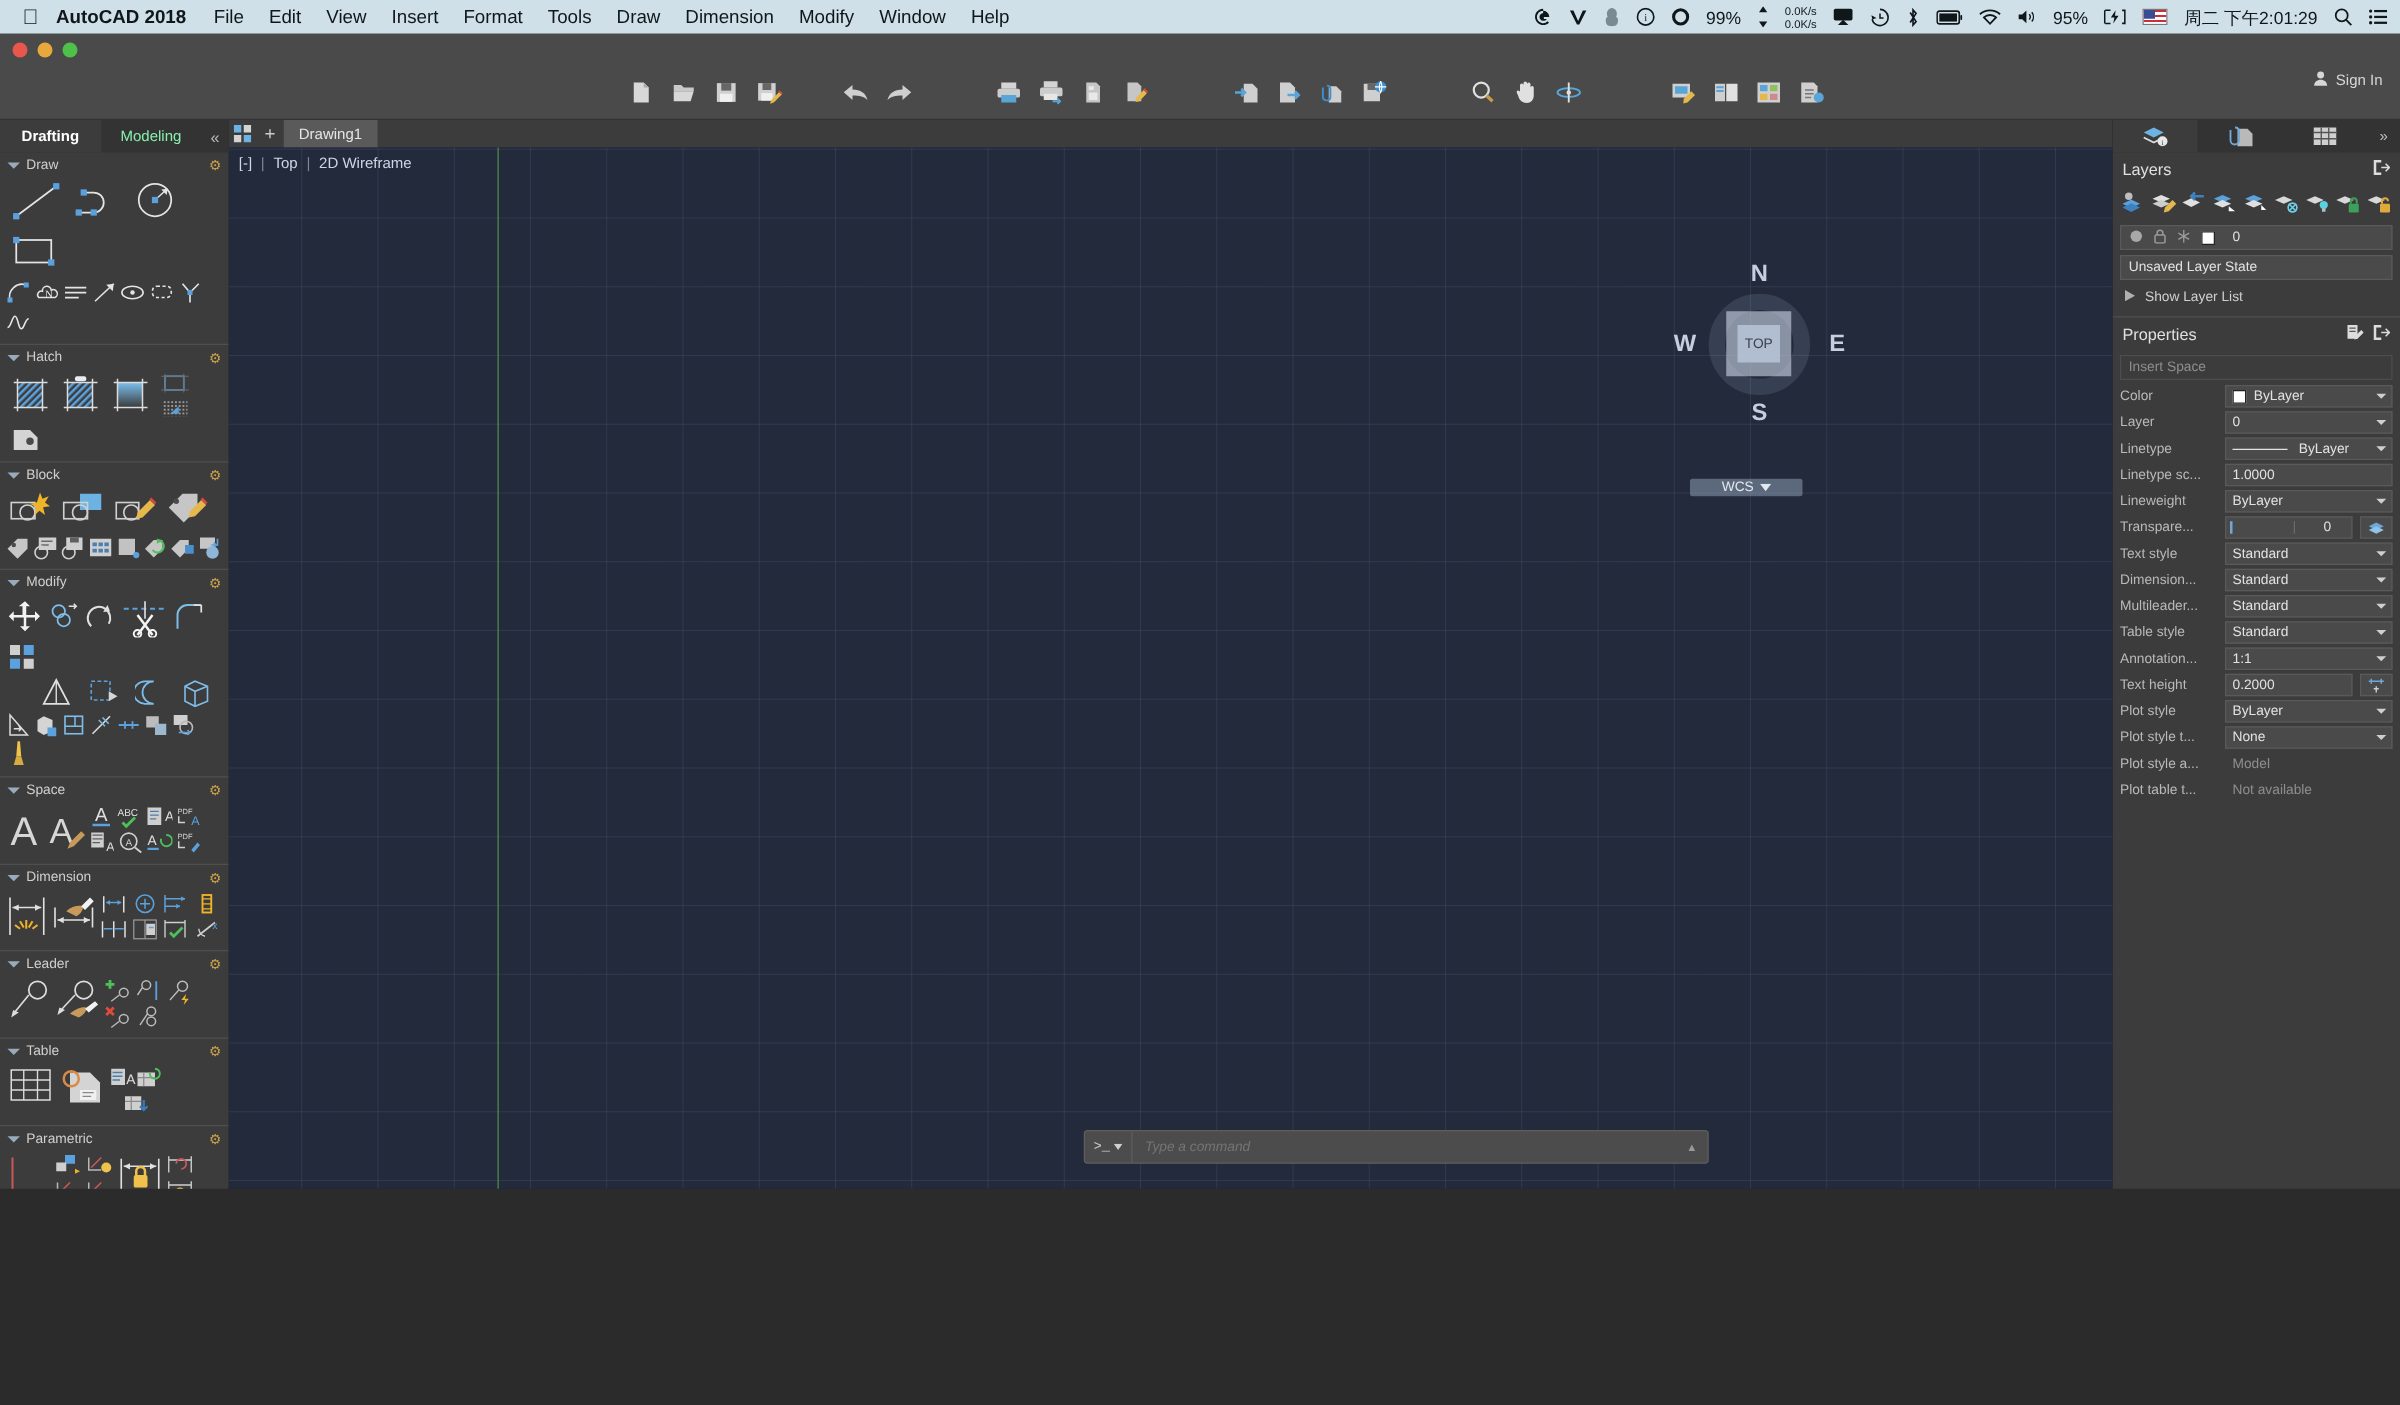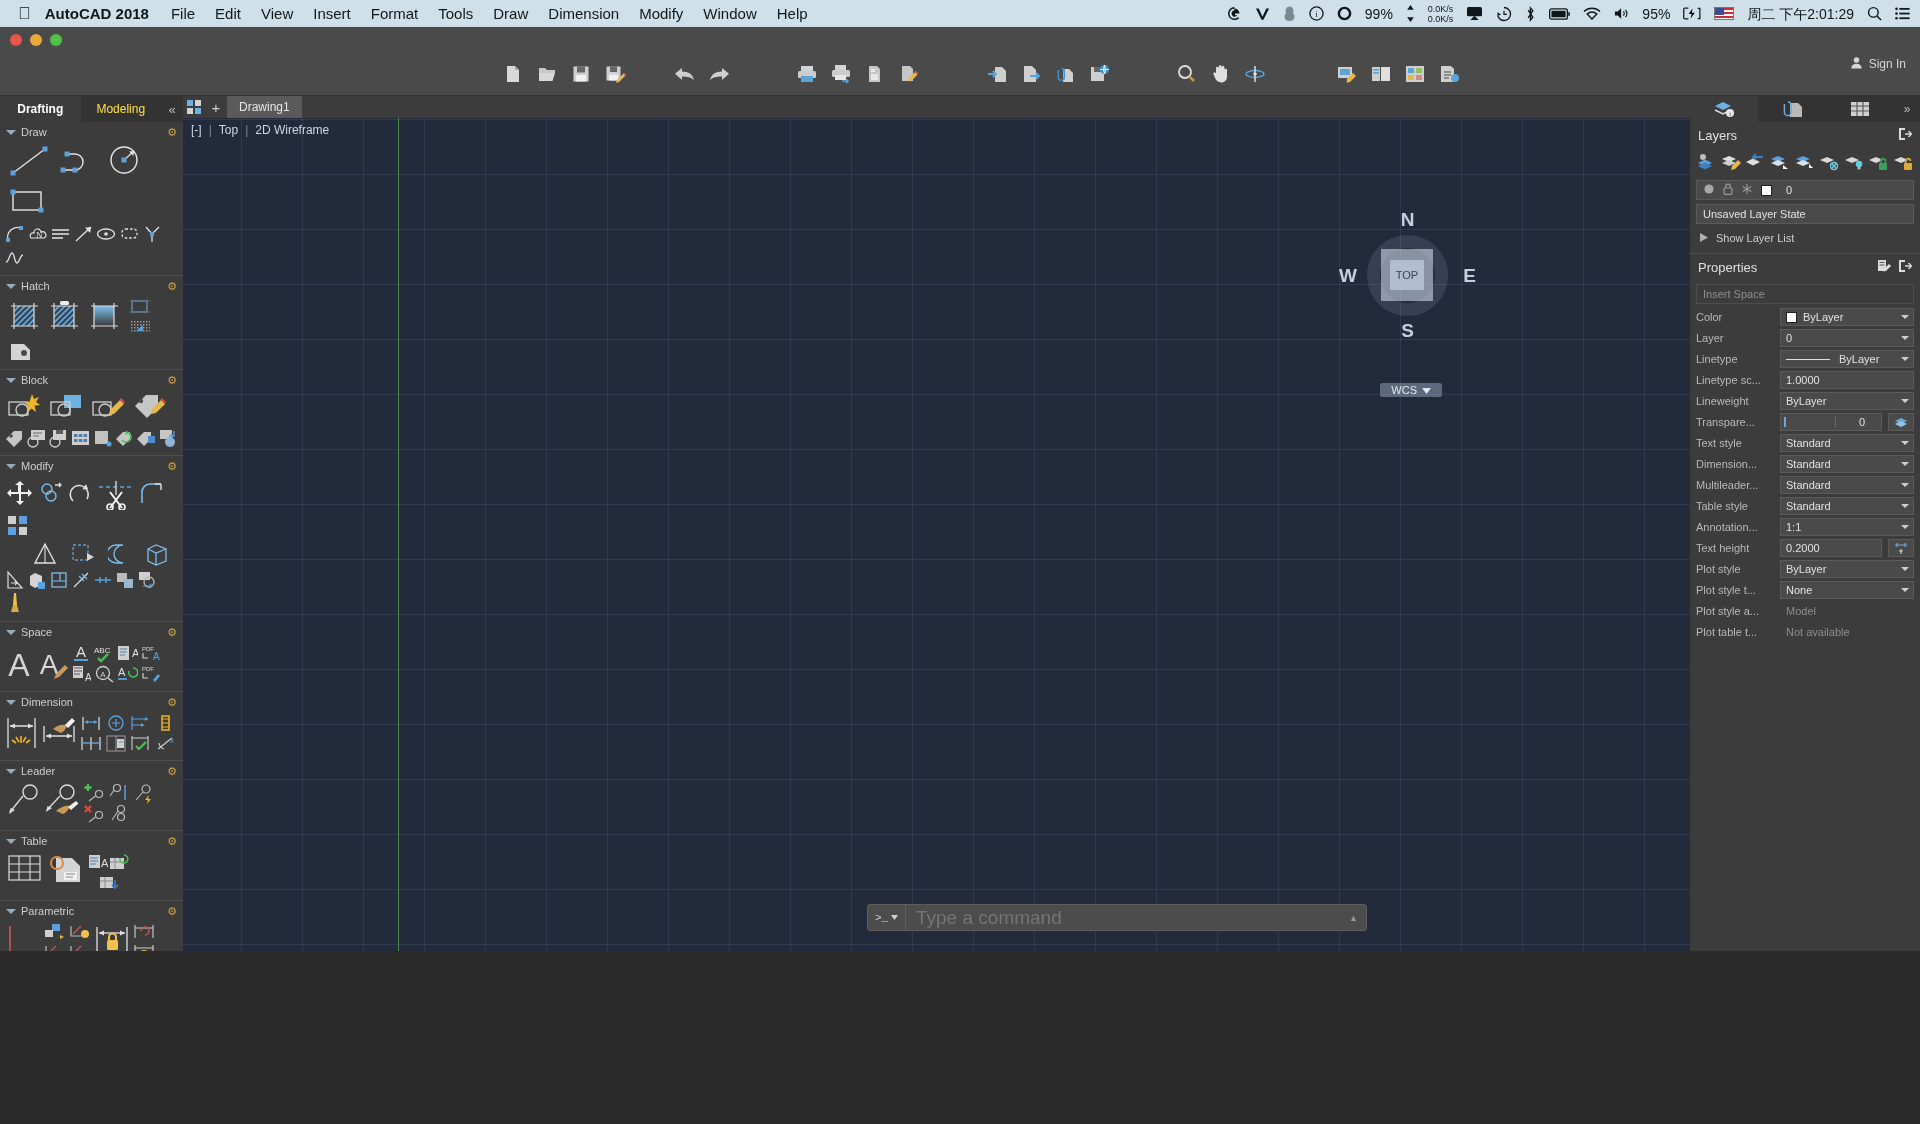--- a/index.html
+++ b/index.html
@@ -70,21 +70,21 @@
   }
 
   
   #main { display: flex; height: 855px; width: 100%; }
 
   
   #left { width: 183px; background: #3c3c3c; overflow: hidden; flex-shrink: 0; }
   #lefttabs { height: 26px; display: flex; background: #333; align-items: stretch; }
   .ltab {
     flex: 1; display: flex; align-items: center; justify-content: center;
-    font-size: 12px; color: #fde047; cursor: pointer;
+    font-size: 12px; color: #86efac; cursor: pointer;
   }
   .ltab.active { background: #3c3c3c; color: #fff; font-weight: bold; }
   .ltab.collapse { flex: 0 0 22px; color: #bbb; font-size: 13px; }
   .panel { border-bottom: 1px solid #4f4f4f; padding-bottom: 5px; }
   .phead {
     display: flex; align-items: center; height: 20px;
     font-size: 11px; color: #cfcfcf; padding: 0 6px; gap: 5px;
   }
   .tri { width: 0; height: 0; border-left: 5px solid transparent;
          border-right: 5px solid transparent; border-top: 5px solid #9ab; }
@@ -130,41 +130,41 @@
   #vc-box span { font-size: 11px; color: #3a4252; background: rgba(185,196,216,.85);
                  width: 34px; height: 30px; display: flex; align-items: center; justify-content: center; }
   .vc-l { position: absolute; color: #c6cfdd; font-size: 19px; font-weight: bold; }
   #vc-n { top: -14px; left: 50%; transform: translateX(-50%); }
   #vc-s { bottom: -14px; left: 50%; transform: translateX(-50%); }
   #vc-w { left: -16px; top: 50%; transform: translateY(-50%); }
   #vc-e { right: -16px; top: 50%; transform: translateY(-50%); }
   #wcs {
     position: absolute; top: 265px; right: 248px; z-index: 6;
     background: rgba(150,165,190,.5); color: #e3e8f0; font-size: 11px;
-    padding: 1px 11px; border-radius: 2px; display: flex; gap: 5px; align-items: center;
+    padding: 1px 25px; border-radius: 2px; display: flex; gap: 5px; align-items: center;
   }
   
   #axis-v { position: absolute; left: 215px; top: 0; width: 1px; bottom: 0; background: #4e8b4e; }
   #axis-h { position: absolute; left: 0; right: 0; top: 890px; height: 1px; background: #7b3f4a; }
   
   #ucs { position: absolute; left: 390px; top: 838px; width: 80px; height: 78px; }
   
   #cmdline {
     position: absolute; left: 684px; bottom: 20px; width: 500px; height: 27px;
     background: #4c4c4c; border: 1px solid #5e5e5e; border-radius: 3px;
     display: flex; align-items: center; z-index: 8;
   }
   #cmdprompt {
     width: 38px; height: 100%; display: flex; align-items: center; justify-content: center;
     gap: 3px; color: #d0d0d0; font-size: 11px; border-right: 1px solid #5e5e5e;
     font-family: "Liberation Mono", monospace;
   }
   #cmdinput {
     flex: 1; background: transparent; border: 0; outline: 0;
-    color: #bef264; font-size: 19px; padding: 0 10px;
+    color: #bef264; font-size: 11px; font-style: italic; padding: 0 10px;
     font-family: "Liberation Sans", sans-serif;
   }
   #cmdup { color: #9a9a9a; font-size: 9px; padding-right: 8px; }
 
   
   #right { width: 230px; background: #3c3c3c; flex-shrink: 0; overflow: hidden; }
   #rtabs { height: 26px; background: #333; display: flex; align-items: stretch; }
   .rtab { flex: 1; display: flex; align-items: center; justify-content: center; cursor: pointer; }
   .rtab.active { background: #3c3c3c; }
   .rtab.more { flex: 0 0 26px; color: #bbb; font-size: 12px; }

